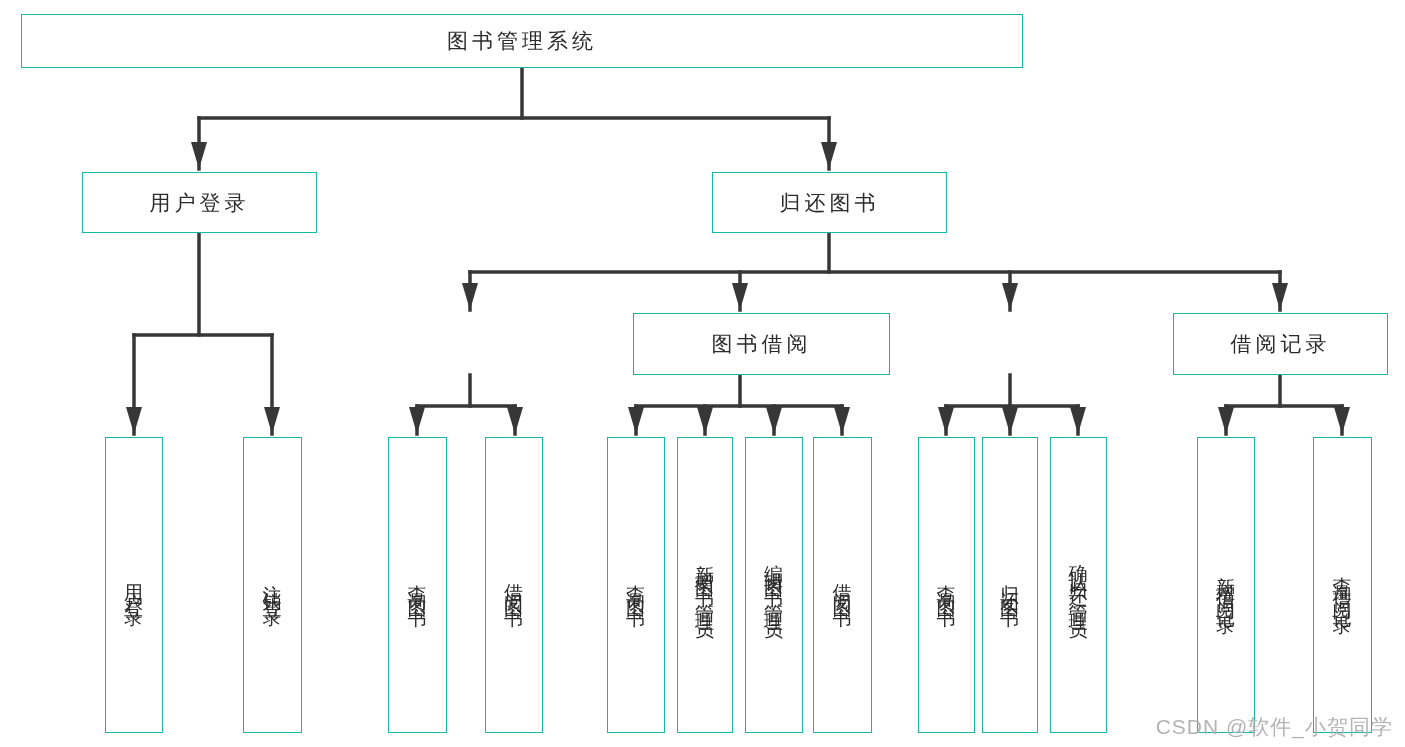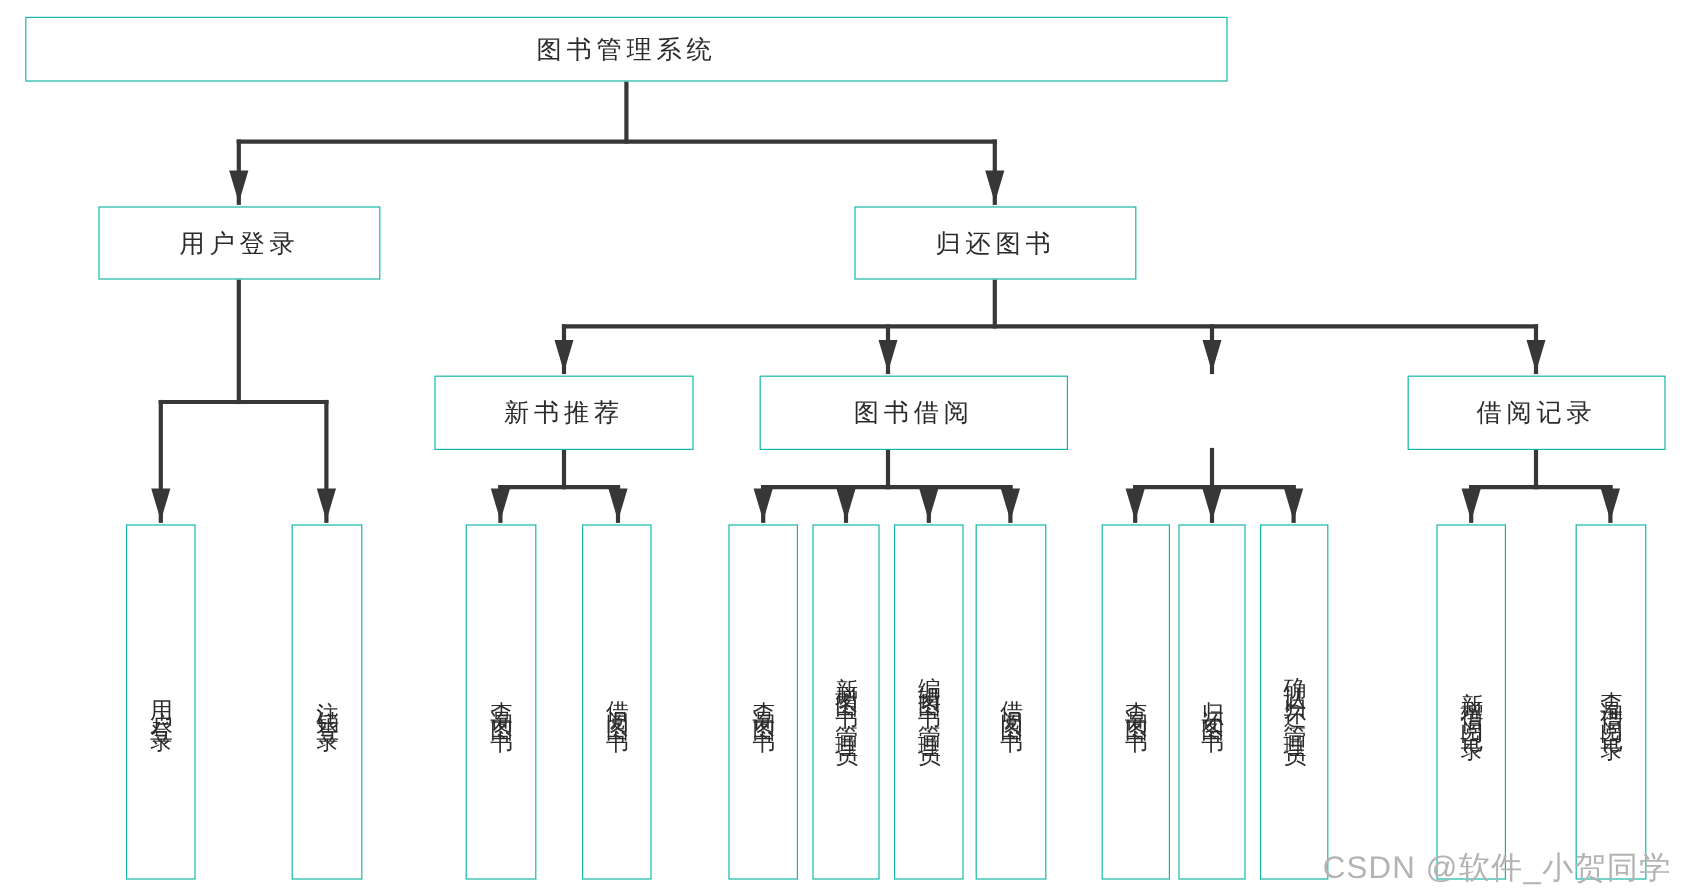--- a/index.html
+++ b/index.html
@@ -15,21 +15,21 @@
   }
   .hbox{font-size:21px;letter-spacing:4px;}
   .hbox span{white-space:nowrap;}
   .vbox{font-size:19px;}
   .vbox span{
     writing-mode:vertical-rl;text-orientation:mixed;
     letter-spacing:8px;line-height:1;white-space:nowrap;
   }
   .watermark{
     position:absolute;right:12px;bottom:6px;z-index:3;
-    font-size:26px;color:#b3b3b3;letter-spacing:1px;white-space:nowrap;
+    font-size:21px;color:#b3b3b3;letter-spacing:1px;white-space:nowrap;
   }
 </style>
 </head>
 <body>
 
 <div class="stage">
 
   <svg class="wires" width="1405" height="747" viewBox="0 0 1405 747">
     <defs>
       <marker id="ah" viewBox="0 0 28 18" refX="27" refY="9" markerWidth="28" markerHeight="18" markerUnits="userSpaceOnUse" orient="auto">
@@ -84,23 +84,20 @@
     <span>图书管理系统</span>
   </div>
 
   <div class="box hbox" style="left:82px;top:172px;width:235px;height:61px">
     <span>用户登录</span>
   </div>
   <div class="box hbox" style="left:712px;top:172px;width:235px;height:61px">
     <span>归还图书</span>
   </div>
 
-  <div class="box hbox" style="left:362px;top:313px;width:216px;height:62px">
-    <span>新书推荐</span>
-  </div>
   <div class="box hbox" style="left:633px;top:313px;width:257px;height:62px">
     <span>图书借阅</span>
   </div>
   <div class="box hbox" style="left:1173px;top:313px;width:215px;height:62px">
     <span>借阅记录</span>
   </div>
 
   <div class="box vbox" style="left:105px;top:437px;width:58px;height:296px">
     <span>用户登录</span>
   </div>

